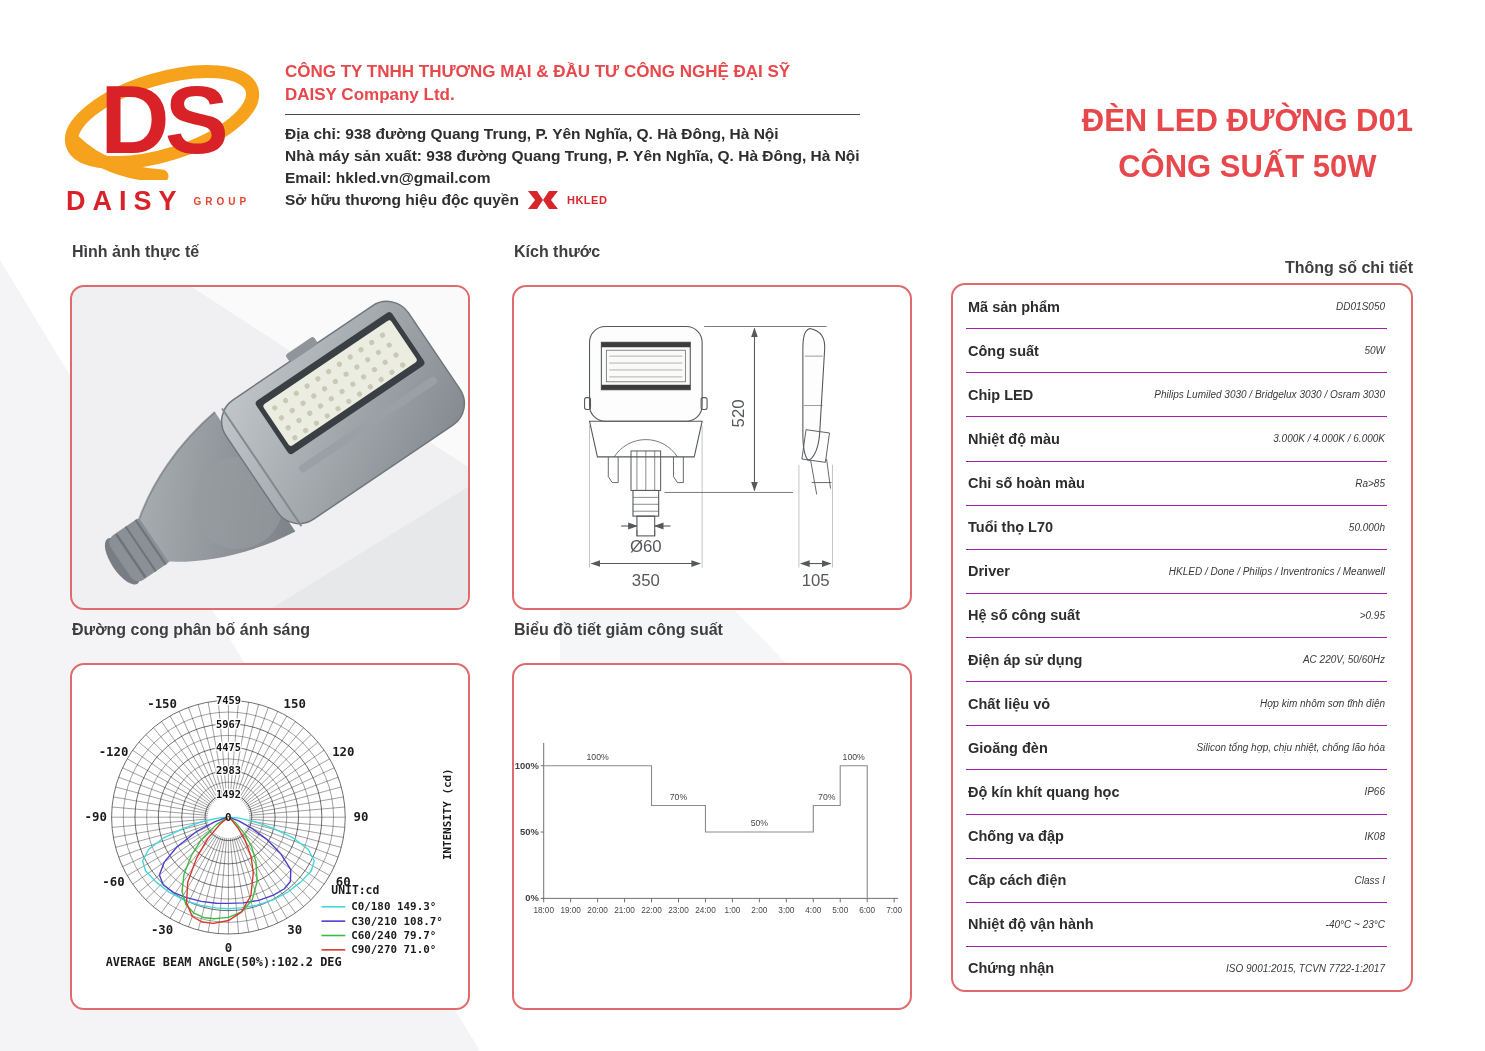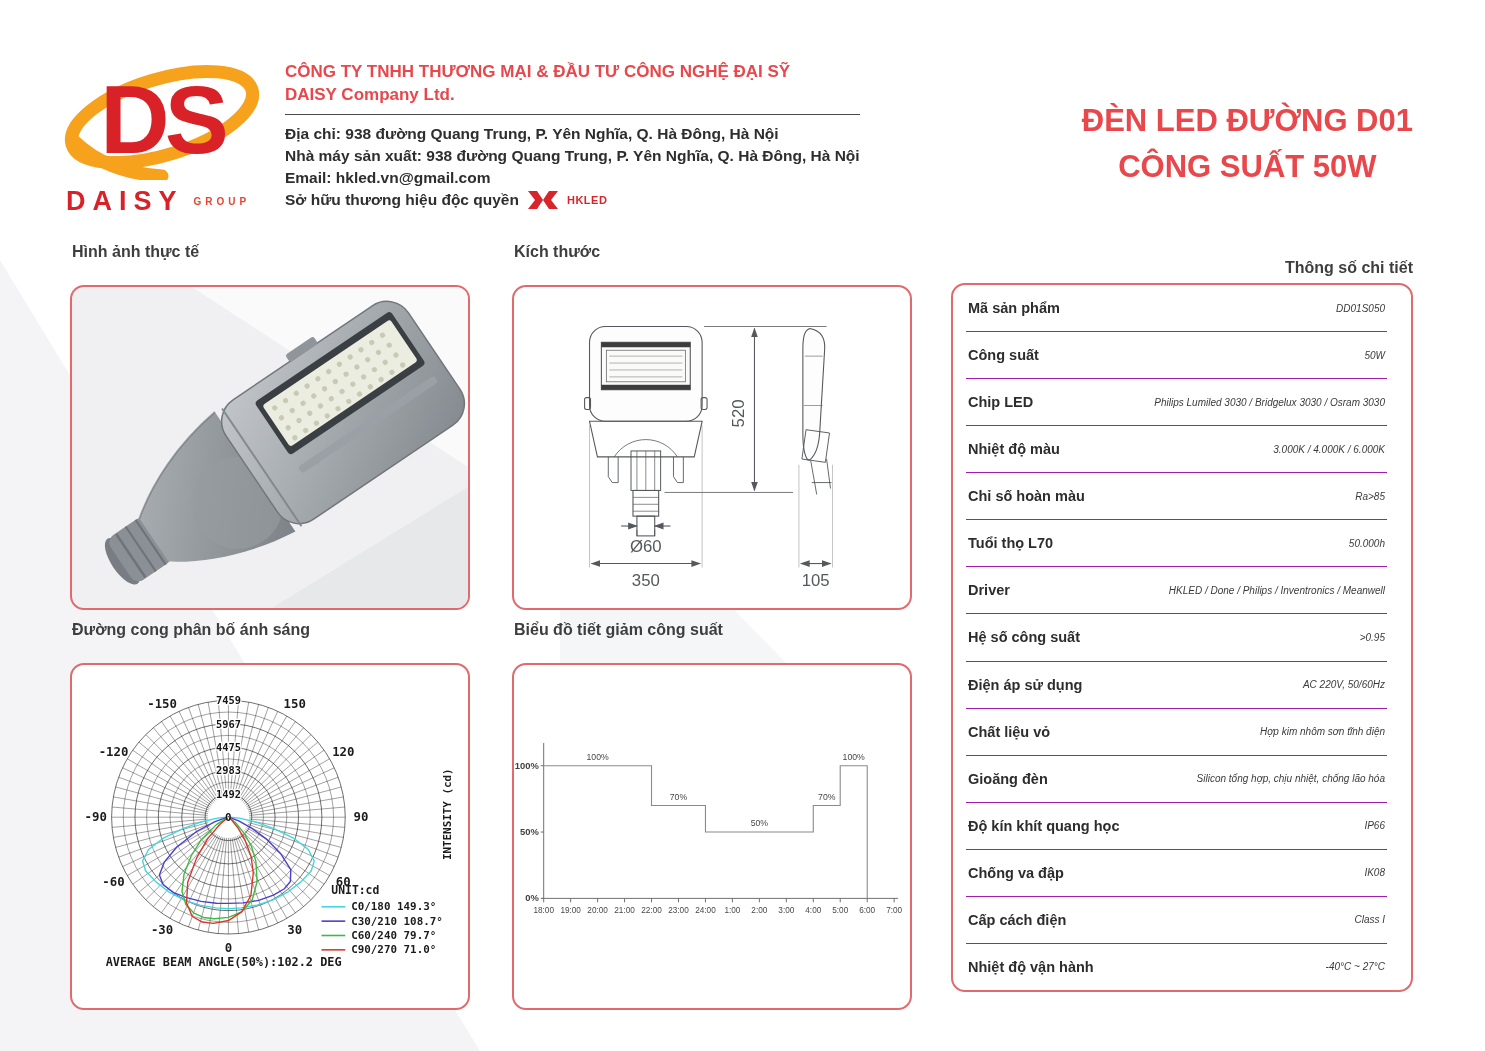--- a/index.html
+++ b/index.html
@@ -284,21 +284,25 @@
       <div class="spec-row">
         <span class="spec-label">Chống va đập</span>
         <span class="spec-value">IK08</span>
       </div>
       <div class="spec-row">
         <span class="spec-label">Cấp cách điện</span>
         <span class="spec-value">Class I</span>
       </div>
       <div class="spec-row">
         <span class="spec-label">Nhiệt độ vận hành</span>
-        <span class="spec-value">-40°C ~ 27°C</span>
+        <span class="spec-value">-40°C ~ 23°C</span>
+      </div>
+      <div class="spec-row">
+        <span class="spec-label">Chứng nhận</span>
+        <span class="spec-value">ISO 9001:2015, TCVN 7722-1:2017</span>
       </div>
     </div>
 
   <div class="panel panel-polar">
     <svg id="polar-svg" width="396" height="343" viewBox="0 0 400 345">
         <circle cx="158" cy="153" r="23.6" fill="none" stroke="#2e2e2e" stroke-width="0.7"></circle>
         <circle cx="158" cy="153" r="35.4" fill="none" stroke="#2e2e2e" stroke-width="0.45"></circle>
         <circle cx="158" cy="153" r="47.2" fill="none" stroke="#2e2e2e" stroke-width="0.7"></circle>
         <circle cx="158" cy="153" r="59" fill="none" stroke="#2e2e2e" stroke-width="0.45"></circle>
         <circle cx="158" cy="153" r="70.8" fill="none" stroke="#2e2e2e" stroke-width="0.7"></circle>

